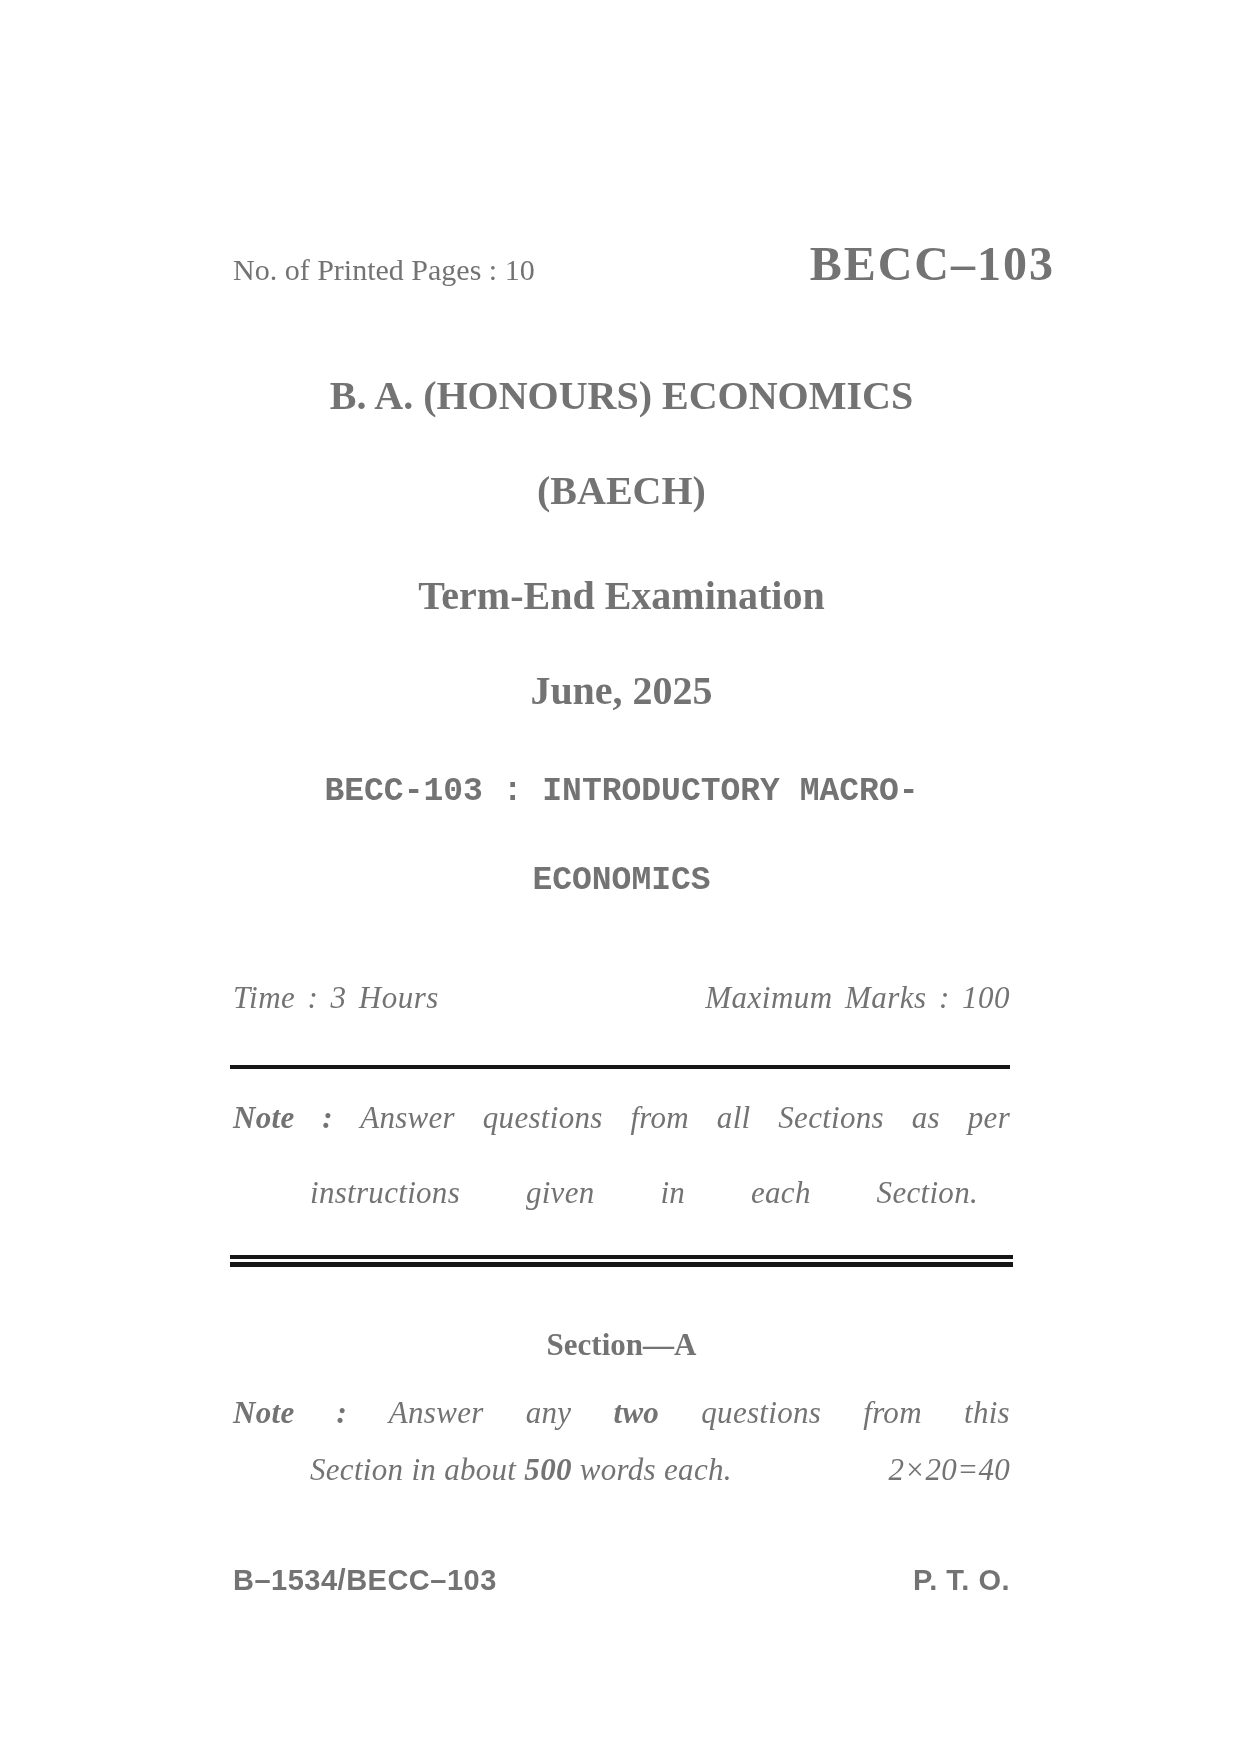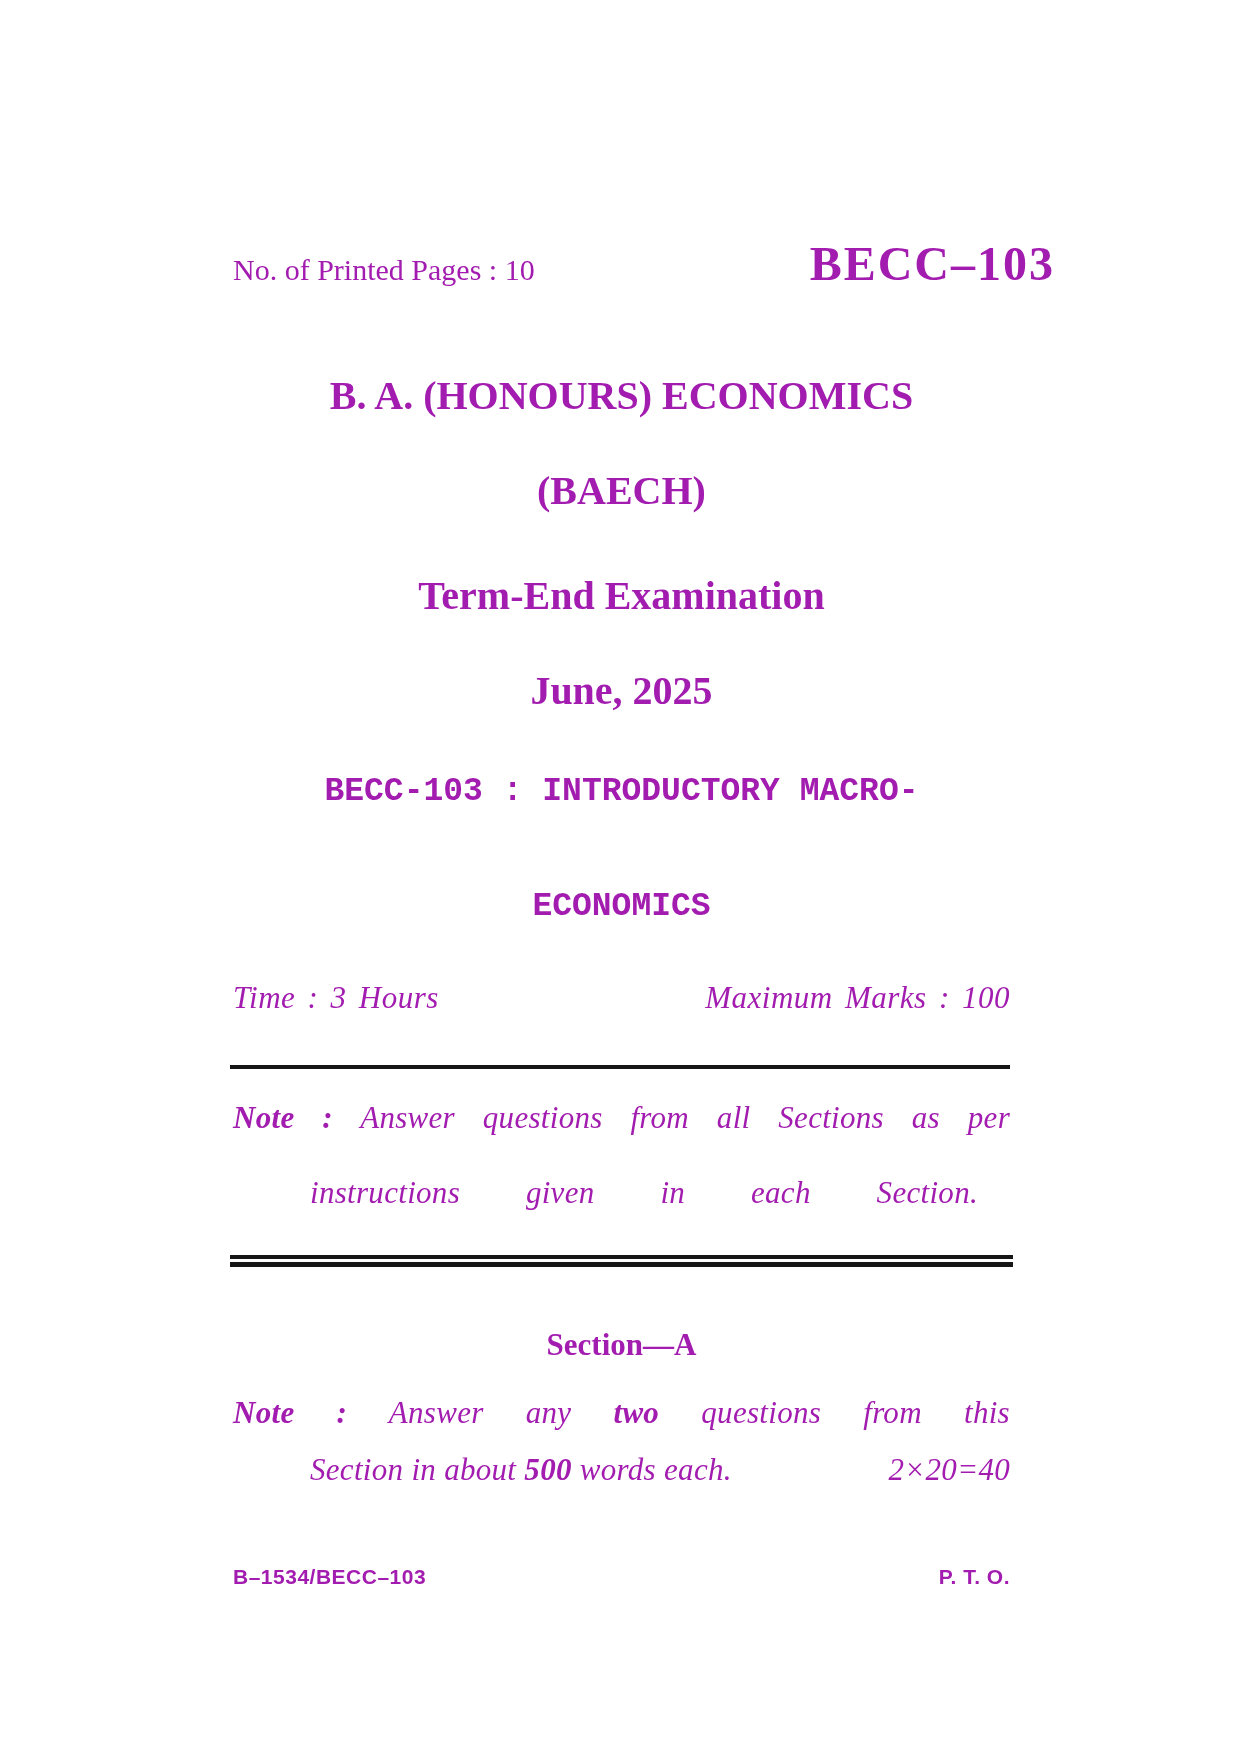--- a/index.html
+++ b/index.html
@@ -5,21 +5,21 @@
   html, body {
     margin: 0;
     padding: 0;
     background: #ffffff;
   }
   .page {
     position: relative;
     width: 1241px;
     height: 1754px;
     background: #ffffff;
-    color: #a21caf;
+    color: #737373;
     overflow: hidden;
   }
   .abs { position: absolute; }
 
   
   .header-row {
     left: 233px; top: 240px; width: 822px;
     display: flex; justify-content: space-between; align-items: baseline;
   }
   .printed-pages {
@@ -47,21 +47,21 @@
 
   
   .course-line {
     left: 233px; width: 777px;
     text-align: center;
     font-family: Liberation Mono, monospace;
     font-weight: bold;
     font-size: 33px; line-height: 1;
   }
   .c1 { top: 775px; }
-  .c2 { top: 890px; }
+  .c2 { top: 864px; }
 
   
   .meta-row {
     left: 233px; top: 982px; width: 777px;
     display: flex; justify-content: space-between; align-items: baseline;
     font-family: "Liberation Serif", serif;
     font-style: italic;
     font-size: 31px; line-height: 1;
     word-spacing: 4px; letter-spacing: 0.5px;
   }
@@ -108,21 +108,21 @@
     left: 310px; top: 1454px; width: 700px;
     display: flex; justify-content: space-between; align-items: baseline;
   }
 
   
   .footer-row {
     left: 233px; top: 1566px; width: 777px;
     display: flex; justify-content: space-between; align-items: baseline;
     font-family: "Liberation Sans", sans-serif;
     font-weight: bold;
-    font-size: 21px; line-height: 1;
+    font-size: 29px; line-height: 1;
     letter-spacing: 0.5px;
   }
 </style>
 </head>
 <body>
 
 <div class="page">
 
   <div class="abs header-row">
     <span class="printed-pages">No. of Printed Pages : 10</span>

